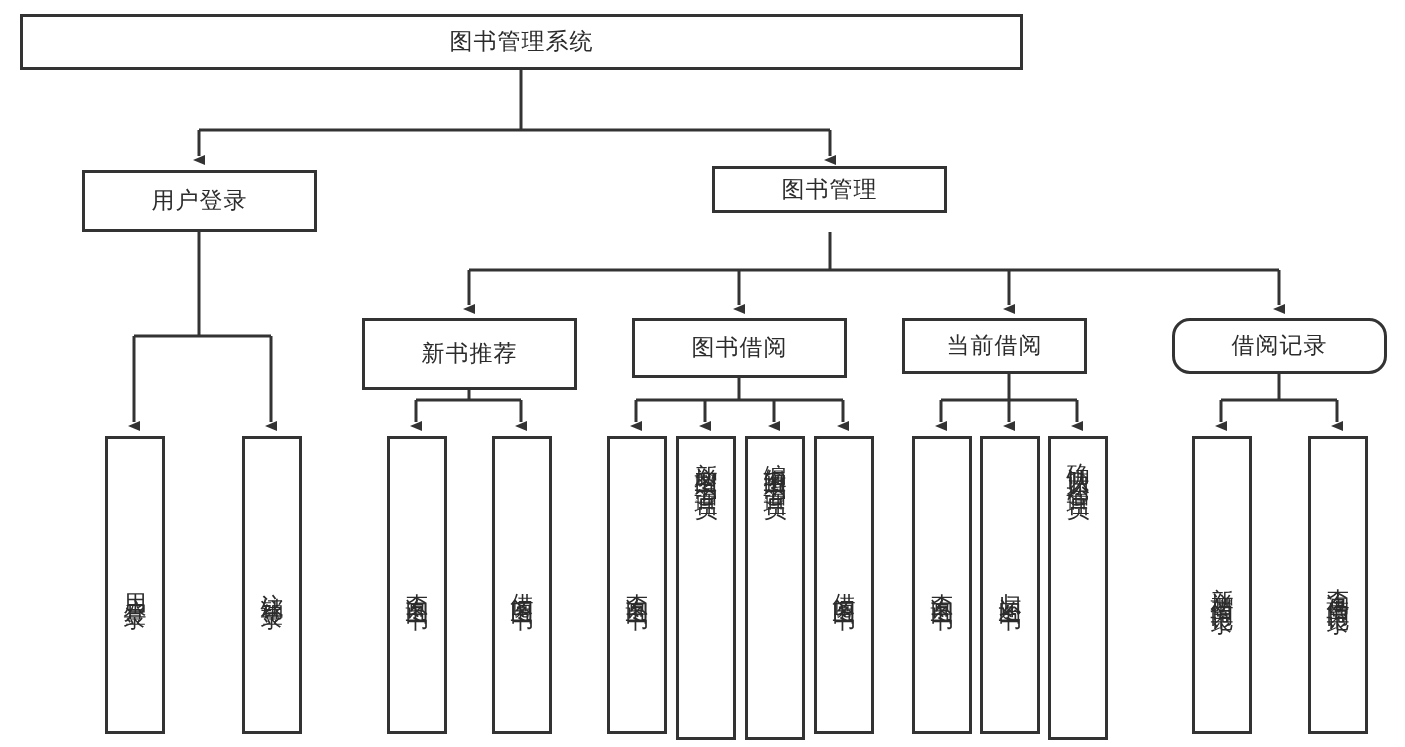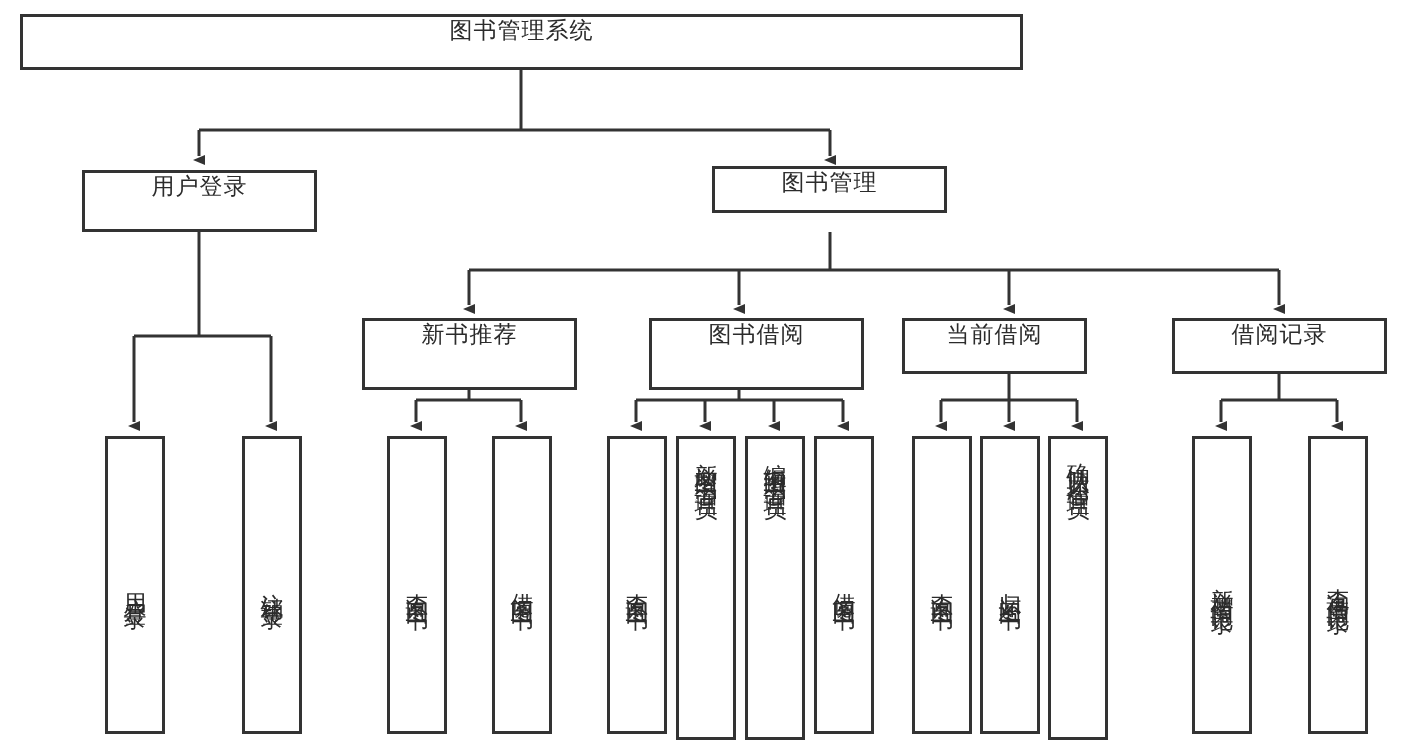--- a/index.html
+++ b/index.html
@@ -23,20 +23,21 @@
     top: 0;
     width: 1405px;
     height: 747px;
   }
   .node {
     position: absolute;
     box-sizing: border-box;
     background: #ffffff;
     border: 3px solid #333333;
     display: flex;
+    align-items: center;
     justify-content: center;
     z-index: 2;
   }
   .node-h .label {
     font-size: 23px;
     color: #2b2b2b;
     letter-spacing: 1px;
     line-height: 1.2;
     white-space: nowrap;
   }
@@ -134,27 +135,27 @@
   <div class="node node-h" style="left:82px; top:170px; width:235px; height:62px;">
     <span class="label">用户登录</span>
   </div>
   <div class="node node-h" style="left:712px; top:166px; width:235px; height:47px;">
     <span class="label">图书管理</span>
   </div>
 
   <div class="node node-h" style="left:362px; top:318px; width:215px; height:72px;">
     <span class="label">新书推荐</span>
   </div>
-  <div class="node node-h" style="left:632px; top:318px; width:215px; height:72px;margin-left:17px;">
+  <div class="node node-h" style="left:632px; top:318px; width:215px; height:60px;">
     <span class="label">图书借阅</span>
   </div>
   <div class="node node-h" style="left:902px; top:318px; width:185px; height:56px;">
     <span class="label">当前借阅</span>
   </div>
-  <div class="node node-h" style="left:1172px; top:318px; width:215px; height:56px;">
+  <div class="node node-h" style="left:1172px; top:318px; width:215px; height:56px;border-radius:18px;">
     <span class="label">借阅记录</span>
   </div>
 
   <div class="node node-v center-text" style="left:105px; top:436px; width:60px; height:298px;">
     <span class="label">用户登录</span>
   </div>
   <div class="node node-v center-text" style="left:242px; top:436px; width:60px; height:298px;">
     <span class="label">注销登录</span>
   </div>
 

